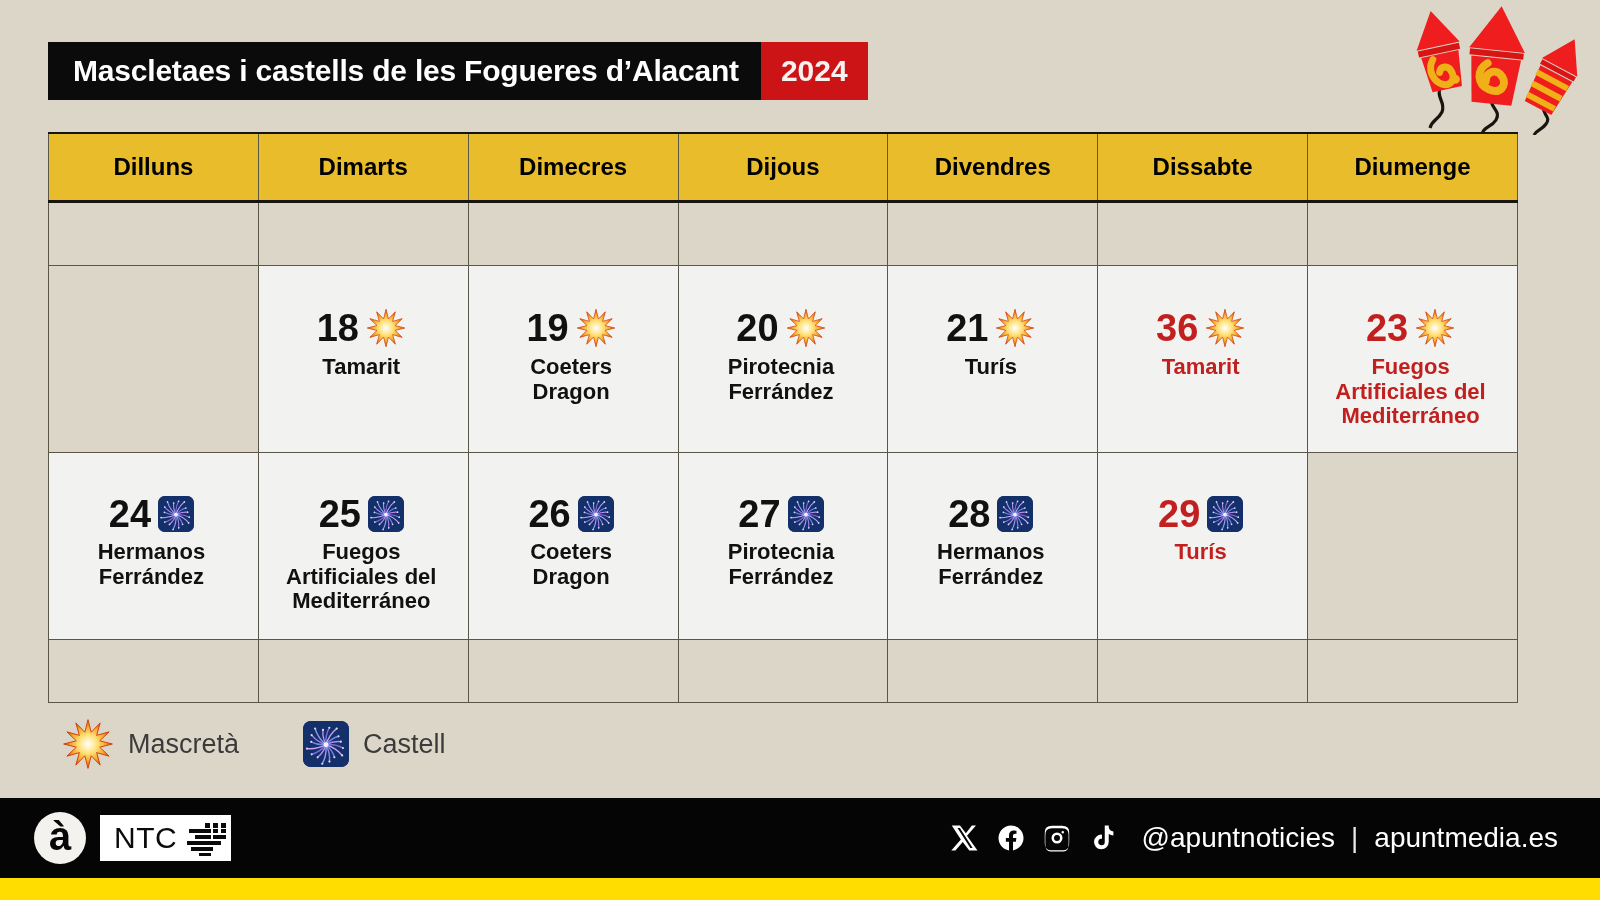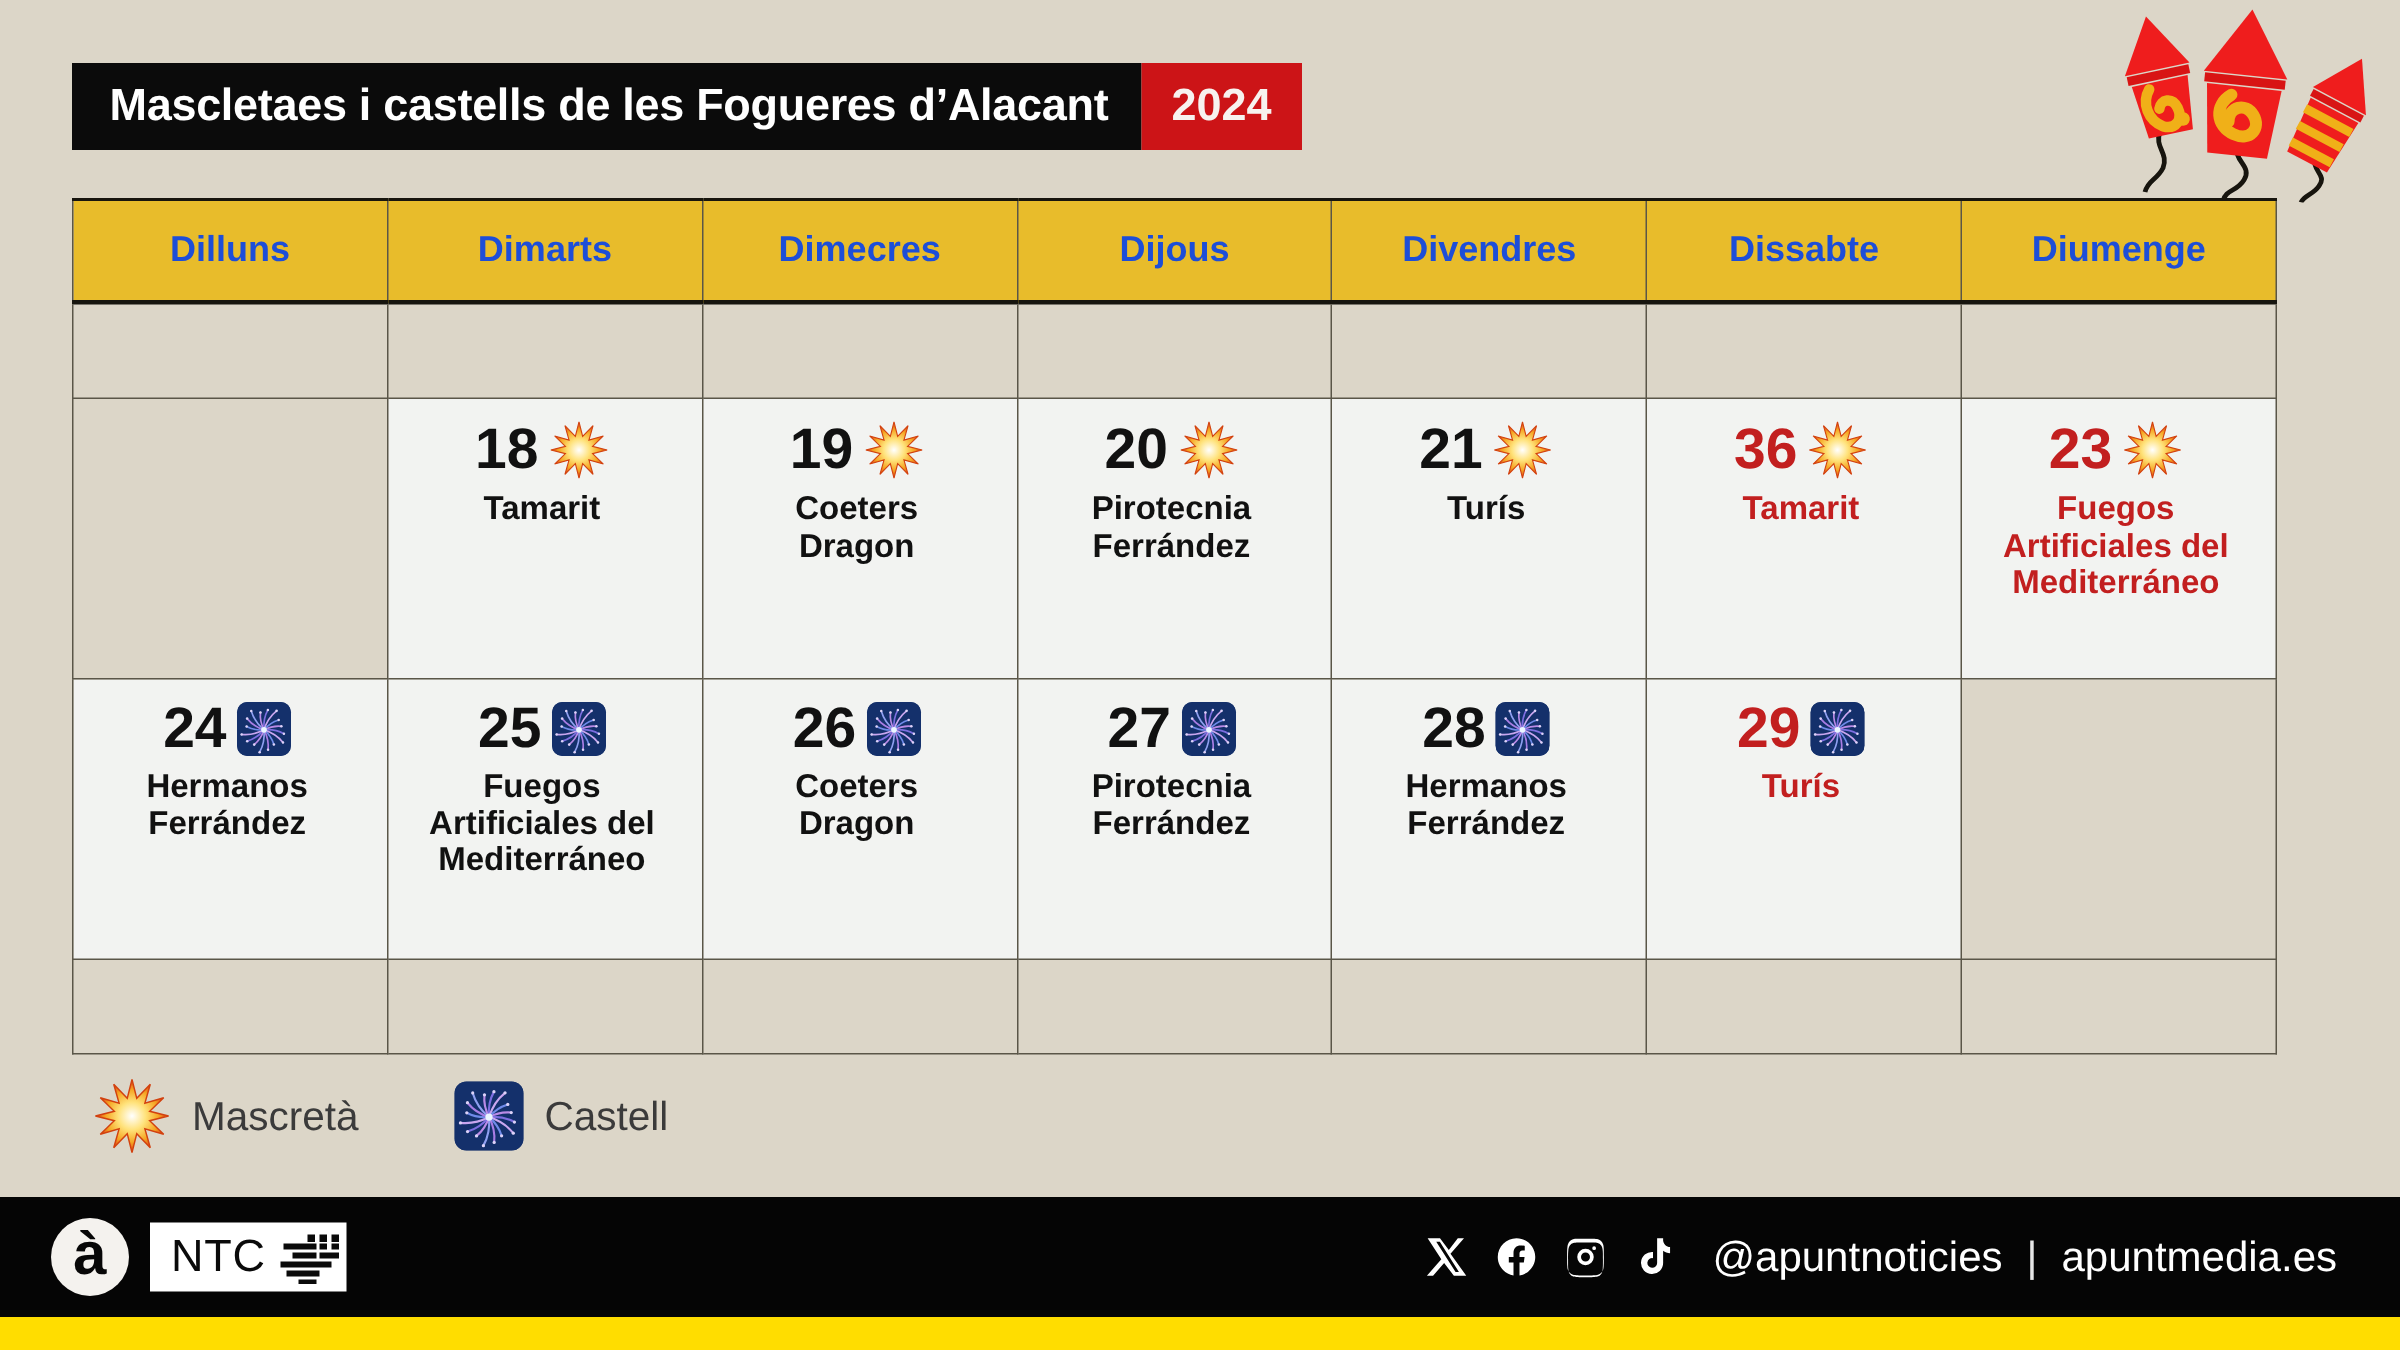--- a/index.html
+++ b/index.html
@@ -71,40 +71,41 @@
   #calendar th, #calendar td {
     border: 1px solid #5a5648;
     padding: 0;
     vertical-align: top;
   }
   #calendar thead th {
     background: #e8bc2b;
     height: 66px;
     text-align: center;
     vertical-align: middle;
-    color: #1d4ed8;
+    color: #000000;
     font-size: 24px;
     font-weight: bold;
     border-bottom: 3px solid #17150e;
     border-top: 2px solid #17150e;
   }
   .row-empty td {
     height: 62px;
     background: #dcd6c8;
   }
   .row-days td {
     height: 186px;
     background: #dcd6c8;
   }
   td.cell-filled {
     background: #f2f3f1;
   }
   .cell-inner {
     padding: 14px 14px 10px 10px;
     text-align: center;
+    margin-top: 28px;
   }
   .day-line {
     display: flex;
     align-items: center;
     justify-content: center;
     gap: 7px;
     line-height: 1;
   }
   .day-num {
     font-size: 38px;

